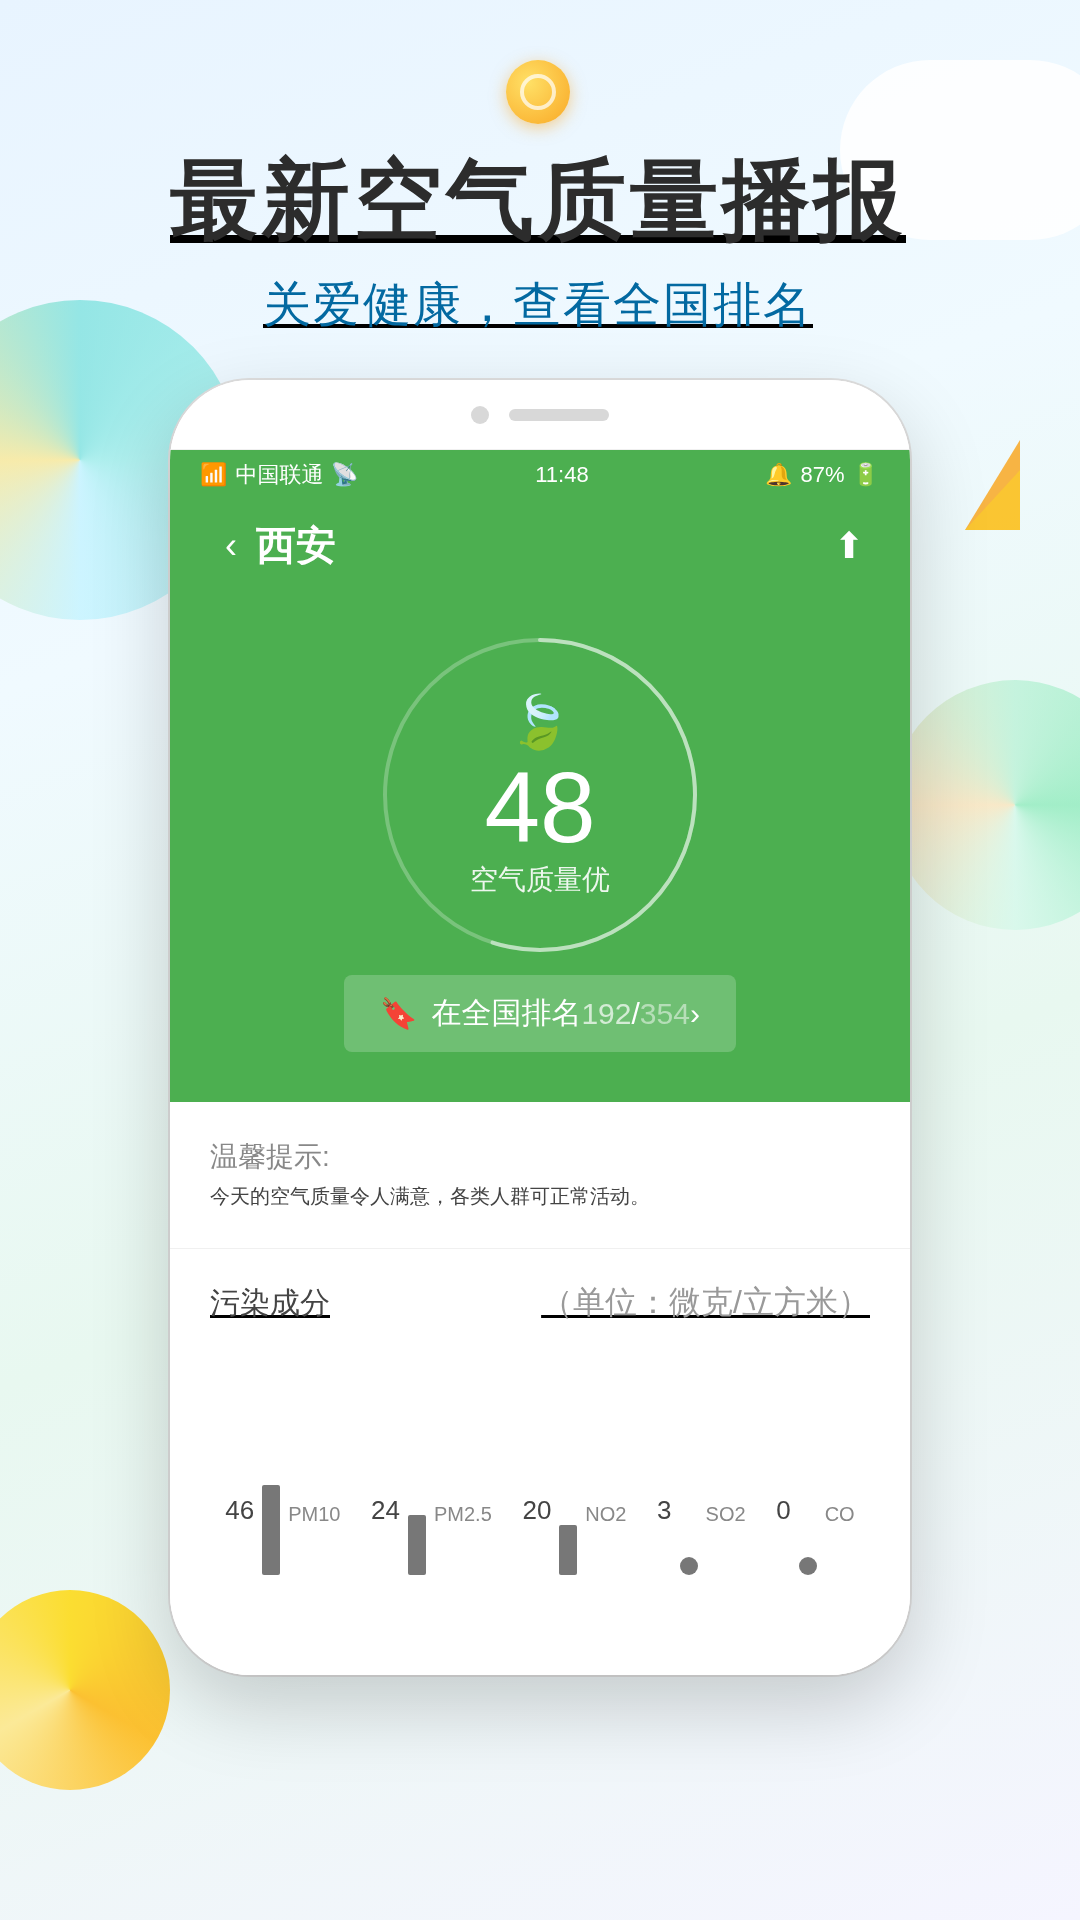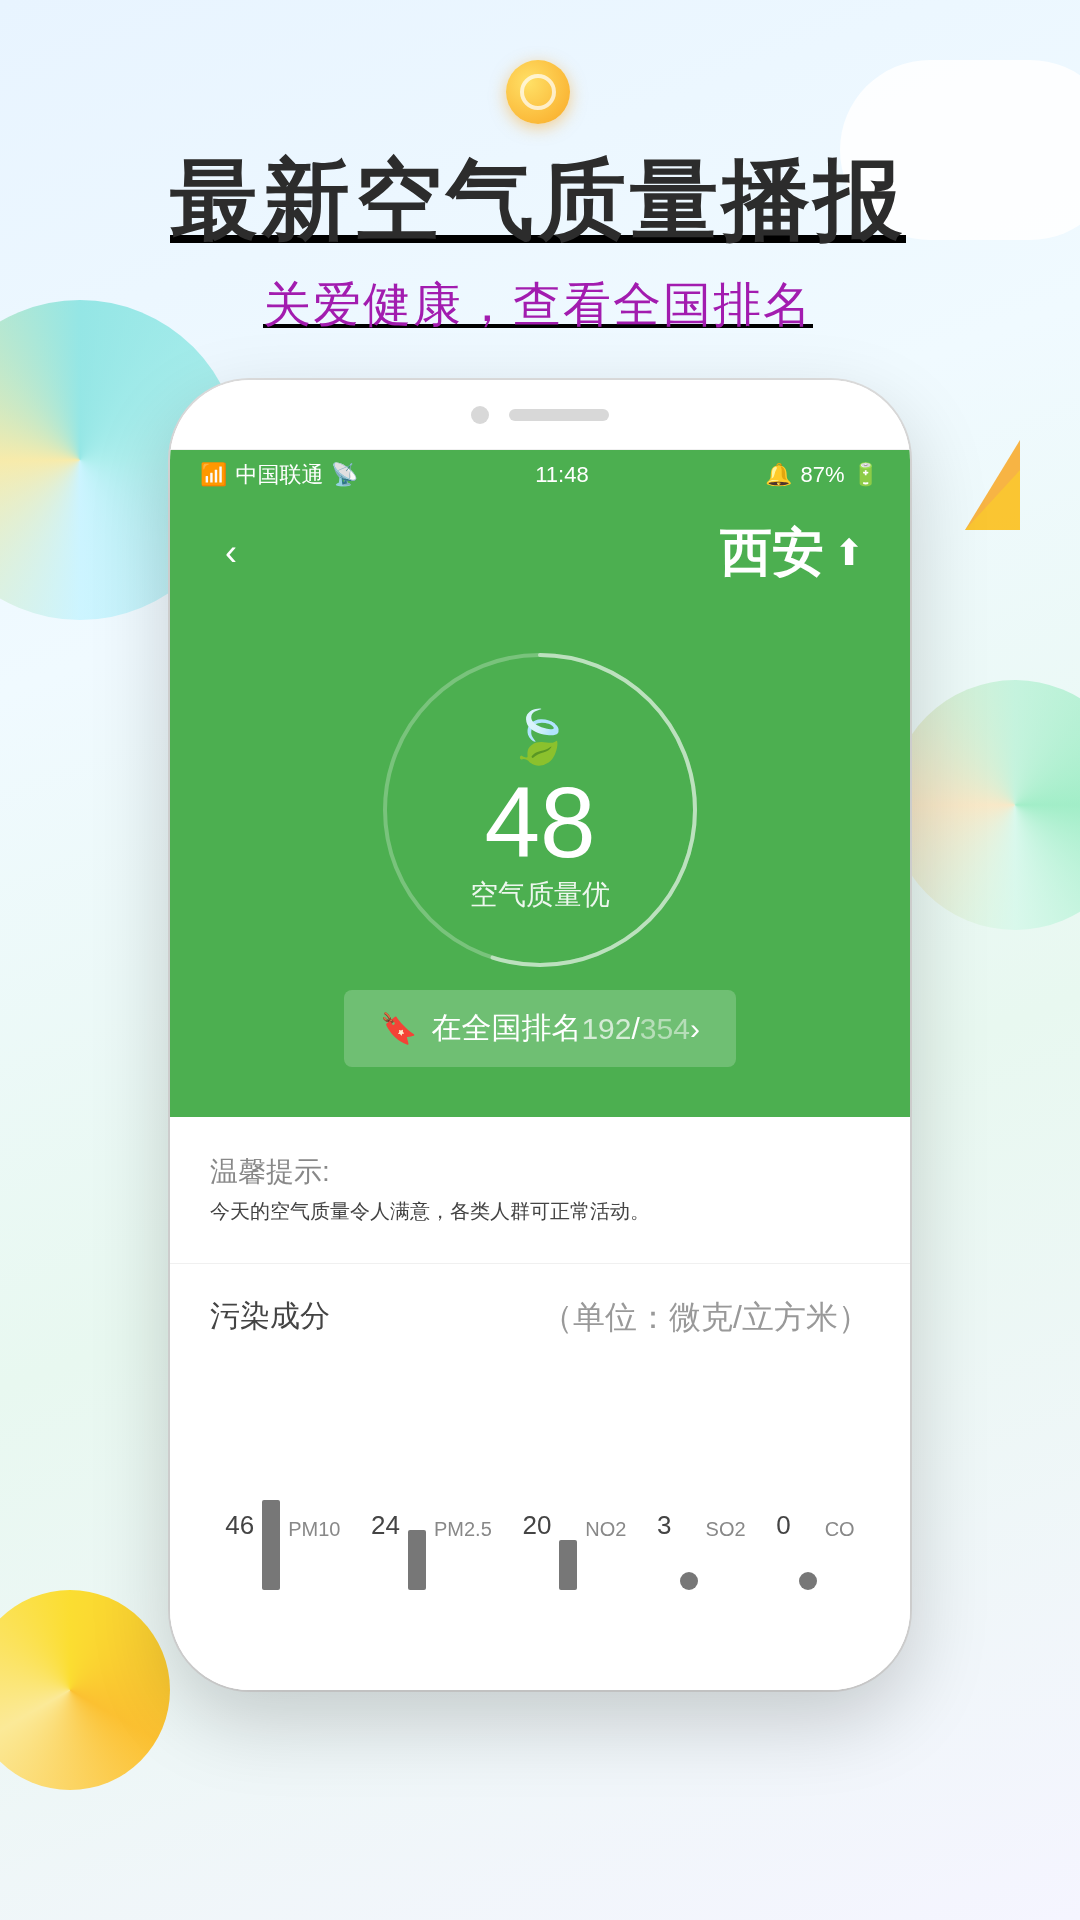--- a/index.html
+++ b/index.html
@@ -99,21 +99,21 @@
       font-size: 88px;
       font-weight: 800;
       color: #2c2c2c;
       letter-spacing: 4px;
       line-height: 1.1;
       margin-bottom: 24px;
     }
 
     .sub-title {
       font-size: 48px;
-      color: #a21caf;
+      color: #0369a1;
       letter-spacing: 2px;
     }
 
     
     .phone-wrapper {
       position: absolute;
       top: 380px;
       left: 50%;
       transform: translateX(-50%);
       width: 740px;
@@ -165,24 +165,24 @@
     
     .app-header {
       background: #4caf50;
       padding: 18px 36px 22px;
       display: flex;
       align-items: center;
       justify-content: space-between;
       color: white;
     }
     .app-header-title {
-      font-size: 52px;
+      font-size: 40px;
       font-weight: 600;
       color: white;
-      text-align: right;
+      text-align: left;
       flex: 1;
     }
     .header-btn {
       font-size: 36px;
       color: white;
       cursor: pointer;
       width: 50px; text-align: center;
     }
 
     
@@ -269,22 +269,23 @@
 
     
     .pollutants-section {
       background: #fff;
       padding: 32px 40px 50px;
     }
 
     .pollutants-header {
       display: flex;
       justify-content: space-between;
-      align-items: flex-start;
+      align-items: center;
       margin-bottom: 30px;
+      text-decoration: underline;
     }
 
     .pollutants-title {
       font-size: 30px;
       color: #444;
       font-weight: 500;
     }
 
     .pollutants-unit {
       font-size: 32px;

